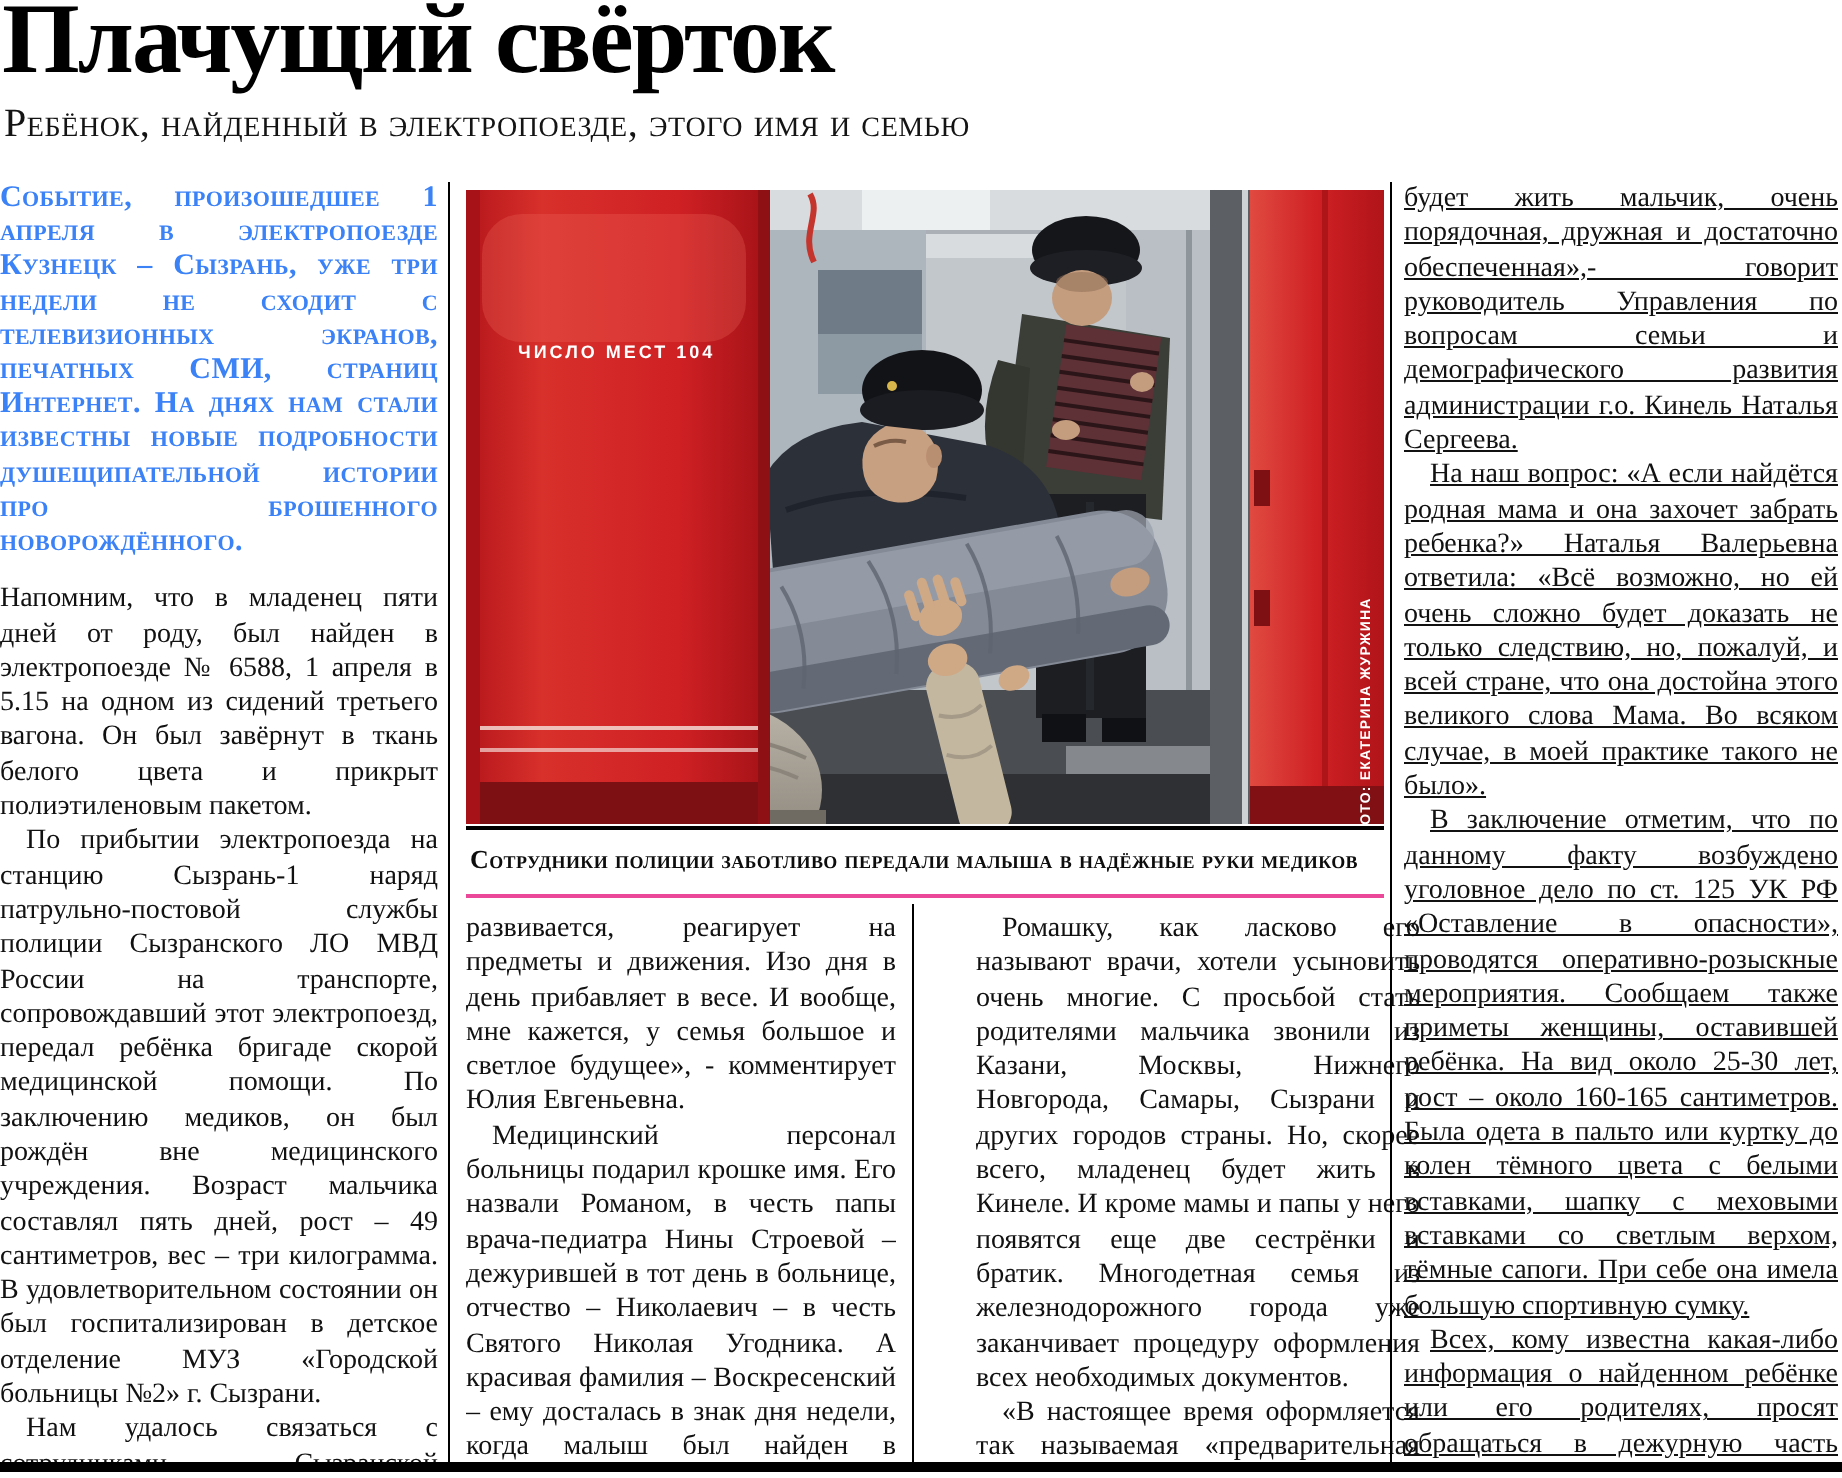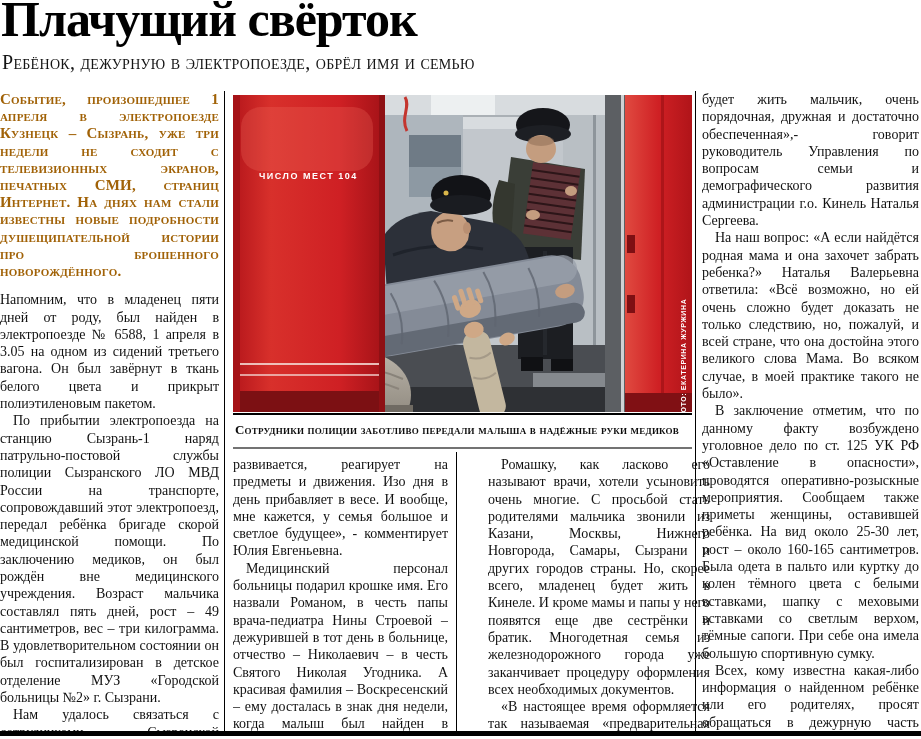--- a/index.html
+++ b/index.html
@@ -15,59 +15,59 @@
   .subtitle{
     position:absolute;left:2px;top:51px;
     font-size:20px;font-variant:small-caps;letter-spacing:.3px;color:#141414;
     white-space:nowrap;
   }
   .col{position:absolute;overflow:hidden;text-align:justify;font-size:14px;line-height:17.3px;}
   .col p{margin:0;}
   .col p.ind{text-indent:13px;}
   .lead{
     font-weight:bold;font-variant:small-caps;font-size:15px;line-height:17.2px;
-    letter-spacing:.2px;margin:0 0 11px 0 !important;color:#a16207;
+    letter-spacing:.2px;margin:0 0 11px 0 !important;color:#3b82f6;
   }
   .col1{left:0;top:91px;width:219px;height:642px;}
   .col2{left:233px;top:456px;width:215px;height:277px;}
   .col3{left:488px;top:456px;width:222px;height:277px;}
-  .col4{left:702px;top:91px;width:217px;height:642px;}
+  .col4{left:702px;top:91px;width:217px;height:642px;text-decoration:underline;}
   .vsep{position:absolute;width:1px;background:#000;}
   .sep1{left:224px;top:91px;height:640px;}
   .sep2{left:456px;top:452px;height:279px;}
   .sep3{left:695px;top:91px;height:640px;}
   .bottom-rule{position:absolute;left:0;top:731px;width:921px;height:5px;background:#000;}
   .photo{
     position:absolute;left:233px;top:95px;width:459px;height:317px;overflow:hidden;background:#ec4899;
   }
   .photo svg{display:block;}
   .photo-credit{
     position:absolute;left:382px;top:249px;width:140px;height:10px;
     transform:rotate(-90deg);transform-origin:center center;
     font-family:"Liberation Sans", sans-serif;font-size:7px;font-weight:bold;
     color:#ffffff;letter-spacing:.6px;white-space:nowrap;
   }
   .caption{
     position:absolute;left:233px;top:413px;width:459px;
-    border-top:2px solid #000;border-bottom:2px solid #737373;
+    border-top:2px solid #000;border-bottom:2px solid #ec4899;
     padding:7px 2px 9px 2px;box-sizing:border-box;
     font-size:13px;font-weight:bold;font-variant:small-caps;letter-spacing:.2px;color:#0d0d0d;
   }
 </style>
 </head>
 <body>
 
 <div class="page">
 
   <h1 class="headline">Плачущий свёрток</h1>
-  <div class="subtitle">Ребёнок, дежурную в электропоезде, обрёл имя и семью</div>
+  <div class="subtitle">Ребёнок, найденный в электропоезде, этого имя и семью</div>
 
   <div class="col col1">
     <p class="lead">Событие, произошедшее 1 апреля в электропоезде Кузнецк – Сызрань, уже три недели не сходит с телевизионных экранов, печатных СМИ, страниц Интернет. На днях нам стали известны новые подробности душещипательной истории про брошенного новорождённого.</p>
-    <p>Напомним, что в младенец пяти дней от роду, был найден в электропоезде № 6588, 1 апреля в 3.05 на одном из сидений третьего вагона. Он был завёрнут в ткань белого цвета и прикрыт полиэтиленовым пакетом.</p>
+    <p>Напомним, что в младенец пяти дней от роду, был найден в электропоезде № 6588, 1 апреля в 5.15 на одном из сидений третьего вагона. Он был завёрнут в ткань белого цвета и прикрыт полиэтиленовым пакетом.</p>
     <p class="ind">По прибытии электропоезда на станцию Сызрань-1 наряд патрульно-постовой службы полиции Сызранского ЛО МВД России на транспорте, сопровождавший этот электропоезд, передал ребёнка бригаде скорой медицинской помощи. По заключению медиков, он был рождён вне медицинского учреждения. Возраст мальчика составлял пять дней, рост – 49 сантиметров, вес – три килограмма. В удовлетворительном состоянии он был госпитализирован в детское отделение МУЗ «Городской больницы №2» г. Сызрани.</p>
     <p class="ind">Нам удалось связаться с сотрудниками Сызранской городской больницы. По словам врача-невролога Юлии Бахтияровой, новорождённый чувствует себя хорошо.</p>
 
   </div>
 
   <div class="photo">
     <svg width="459" height="317" viewBox="0 0 459 317" preserveAspectRatio="none">
       <defs>
         <linearGradient id="redL" x1="0" y1="0" x2="1" y2="0">
           <stop offset="0" stop-color="#b5161b"></stop>

